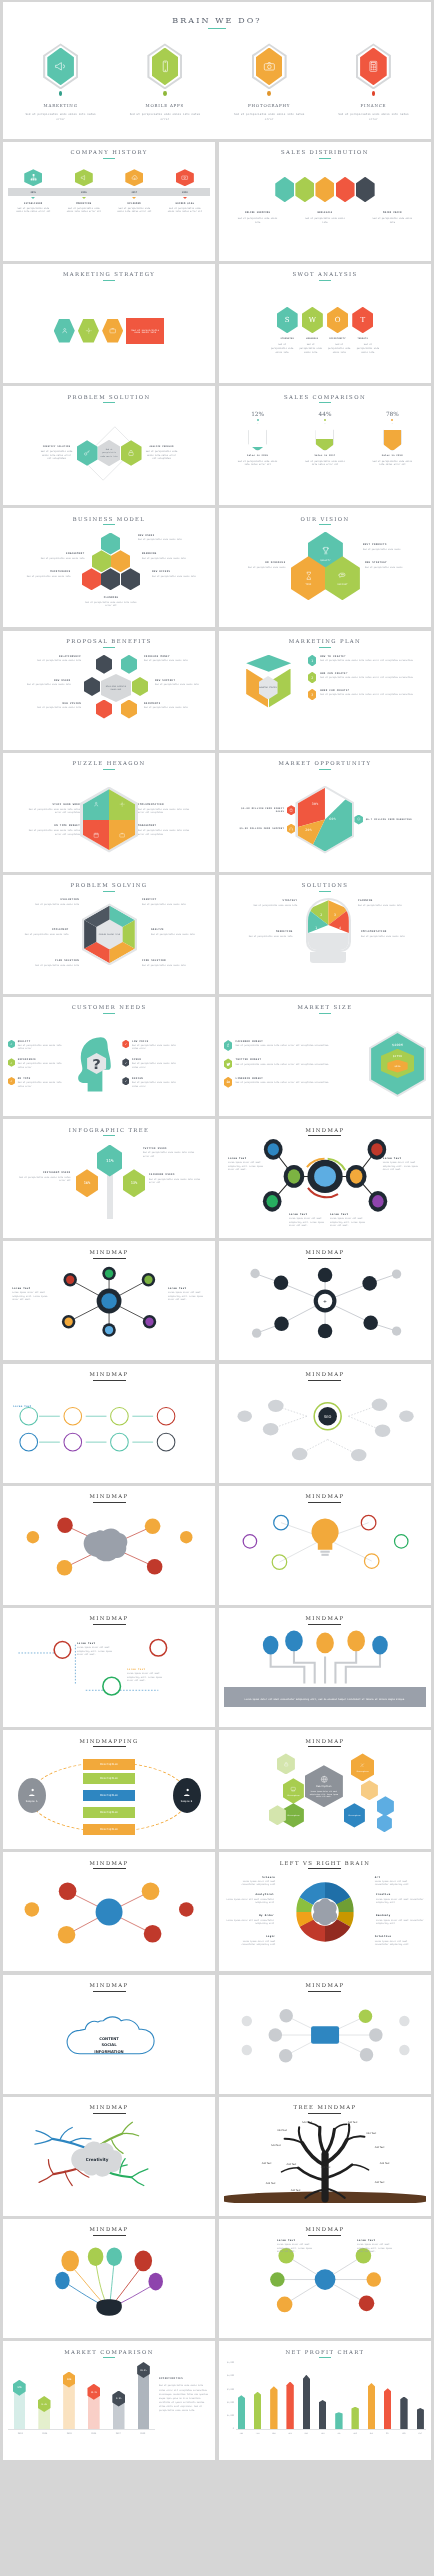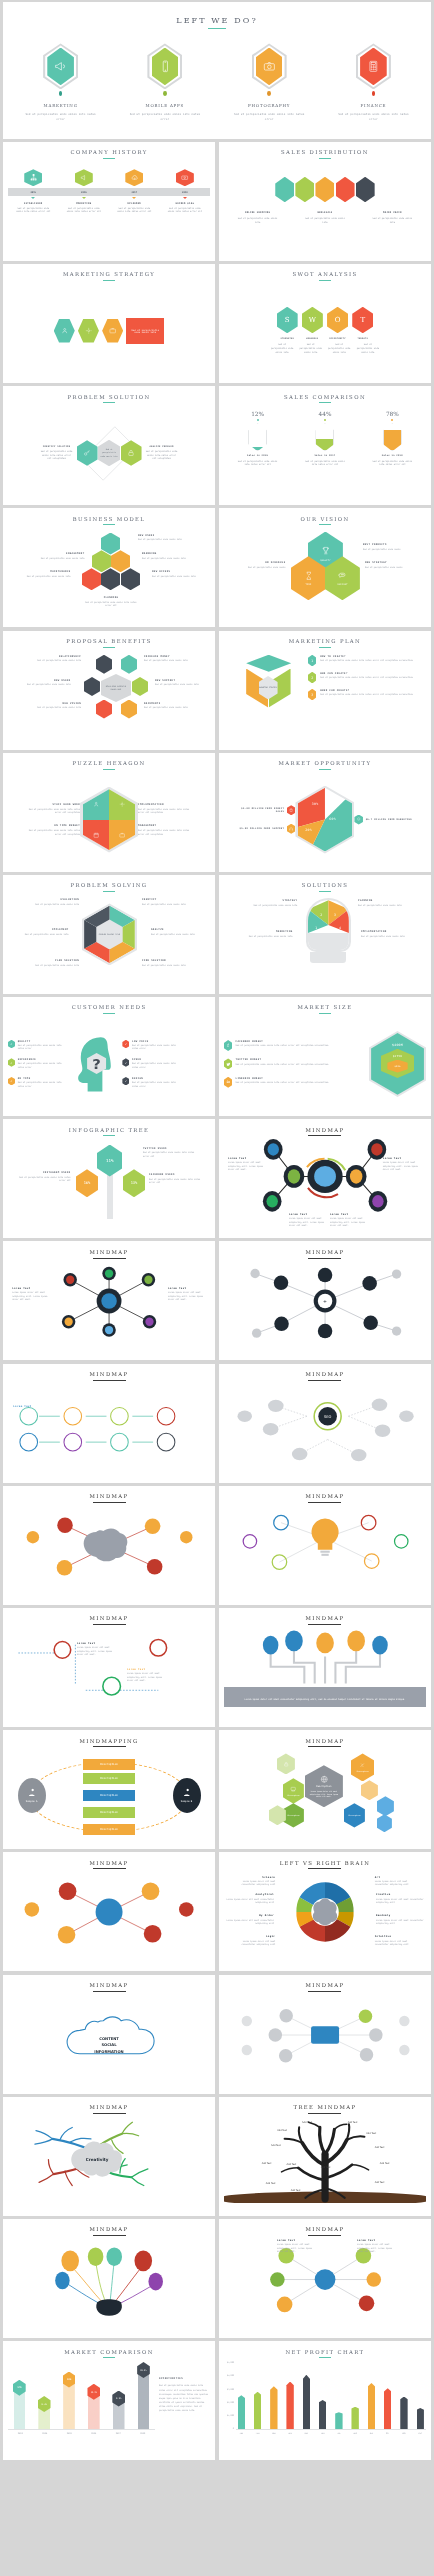--- a/index.html
+++ b/index.html
@@ -76,21 +76,21 @@
   .profit-val{position:absolute;top:-5.3px;left:50%;transform:translateX(-50%);font-size:2.4px;color:#555b66;font-weight:bold;}
   .axis-lbl{font-size:1.9px;color:#9aa0aa;text-align:center;margin-top:1.6px;}
   .yaxis{display:flex;flex-direction:column;justify-content:space-between;height:68px;font-size:1.9px;color:#9aa0aa;align-items:flex-end;padding-right:1.6px;}
 </style>
 </head>
 <body>
 
 <div class="page">
 
   <section class="hero">
-    <h1 class="slide-title">LEFT WE DO?</h1>
+    <h1 class="slide-title">BRAIN WE DO?</h1>
     <div class="rule"></div>
     <div class="hero-cols">
 
       <div class="hero-col">
         <div class="badge-wrap">
           <div class="badge-outer"></div>
           <div class="badge-mid"></div>
           <div class="badge-in" style="background:#5bc4ad">
             <svg viewBox="0 0 24 24" fill="none" stroke="#fff" stroke-width="1.2">
                 <path d="M3 10v4h3l8 5V5l-8 5H3z"></path>

